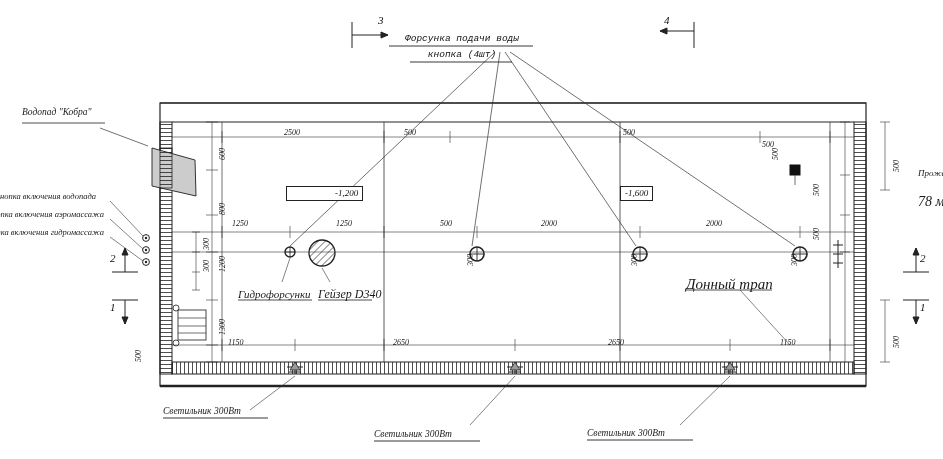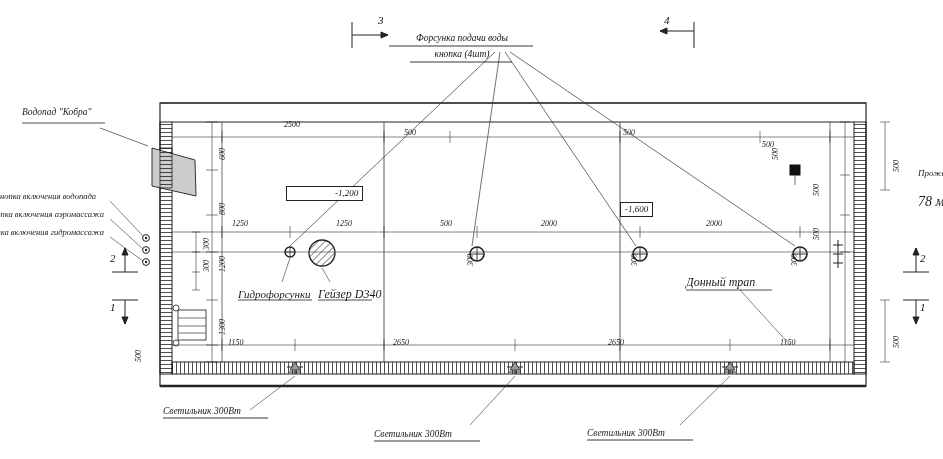--- a/index.html
+++ b/index.html
@@ -51,21 +51,21 @@
   }
   .secmark{
     position:absolute;
     font-family:"Liberation Serif", serif;
     font-style:italic;
     font-size:11px;
     color:#111;
   }
   .titletxt{
     position:absolute;
-    font-family:Liberation Serif, serif;
+    font-family:Liberation Mono, monospace;
     font-style:italic;
     font-size:9.5px;
     color:#111;
     white-space:nowrap;
     text-align:center;
   }
 </style>
 </head>
 <body>
 
@@ -310,33 +310,33 @@
 
   <div class="lbl" style="left:22px; top:107px; font-size:9.5px;">Водопад "Кобра"</div>
 
   <div class="lbl" style="left:-4px; top:192px; font-size:8.5px;">кнопка включения водопада</div>
   <div class="lbl" style="left:-12px; top:210px; font-size:8.5px;">кнопка включения аэромассажа</div>
   <div class="lbl" style="left:-16px; top:228px; font-size:8.5px;">кнопка включения гидромассажа</div>
 
   <div class="lbl" style="left:238px; top:288px; font-size:11px;">Гидрофорсунки</div>
   <div class="lbl" style="left:318px; top:288px; font-size:12px;">Гейзер D340</div>
 
-  <div class="lbl" style="left:686px; top:276px; font-size:12px;">Донный трап</div>
+  <div class="lbl" style="left:686px; top:276px; font-size:15px;">Донный трап</div>
 
   <div class="lbl" style="left:918px; top:168px; font-size:9px;">Прожектор</div>
   <div class="lbl" style="left:918px; top:194px; font-size:14px;">78 м</div>
 
   <div class="elevbox" style="left:286px; top:186px;padding-left:48px;">-1,200</div>
-  <div class="elevbox" style="left:620px; top:186px;margin-top:16px;">-1,600</div>
+  <div class="elevbox" style="left:620px; top:186px;">-1,600</div>
 
   <div class="lbl" style="left:163px; top:406px; font-size:9.5px;">Светильник 300Вт</div>
   <div class="lbl" style="left:374px; top:429px; font-size:9.5px;">Светильник 300Вт</div>
   <div class="lbl" style="left:587px; top:428px; font-size:9.5px;">Светильник 300Вт</div>
 
-  <div class="dim" style="left:284px; top:120px;text-align:center;">2500</div>
+  <div class="dim" style="left:284px; top:128px;text-align:center;">2500</div>
   <div class="dim" style="left:404px; top:128px;">500</div>
   <div class="dim" style="left:623px; top:128px;">500</div>
   <div class="dim" style="left:762px; top:140px;">500</div>
 
   <div class="dim" style="left:232px; top:219px;">1250</div>
   <div class="dim" style="left:336px; top:219px;">1250</div>
   <div class="dim" style="left:440px; top:219px;">500</div>
   <div class="dim" style="left:541px; top:219px;">2000</div>
   <div class="dim" style="left:706px; top:219px;">2000</div>
 

